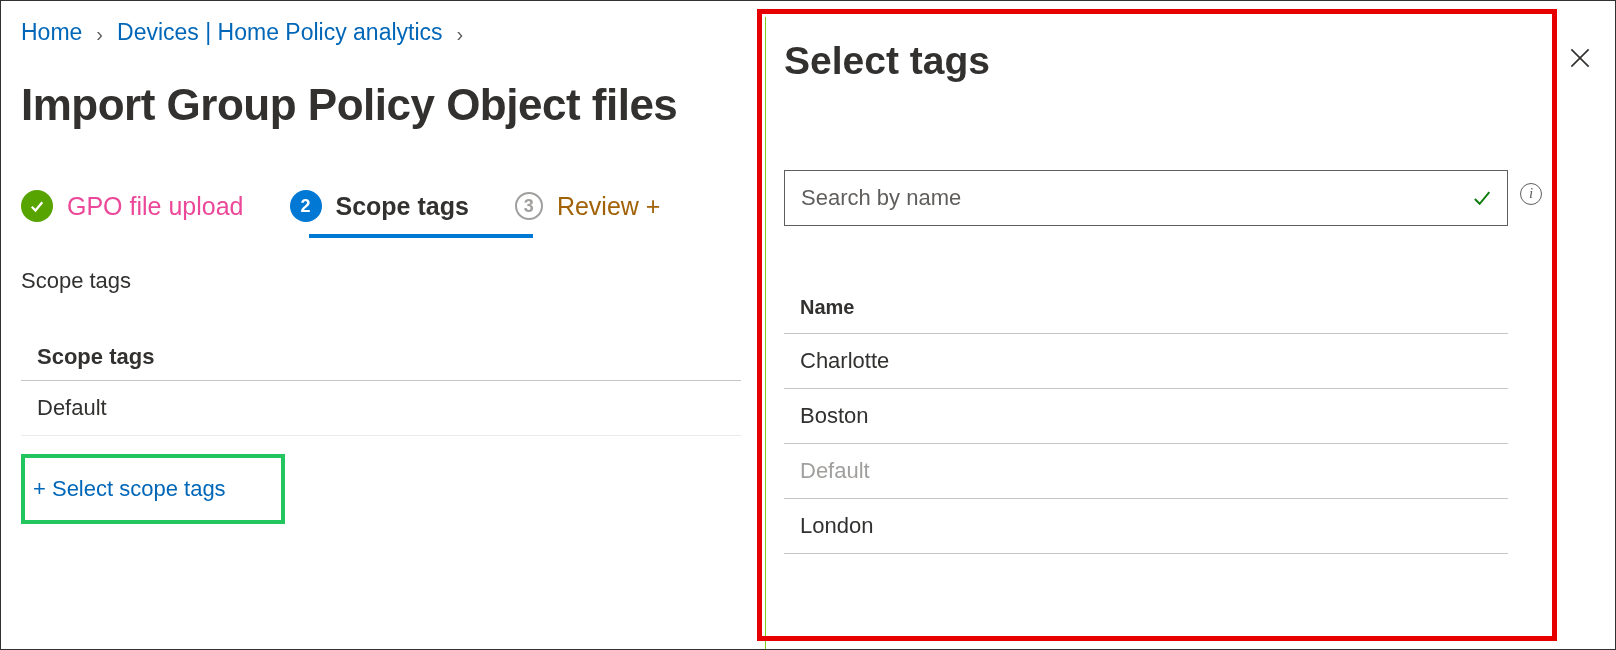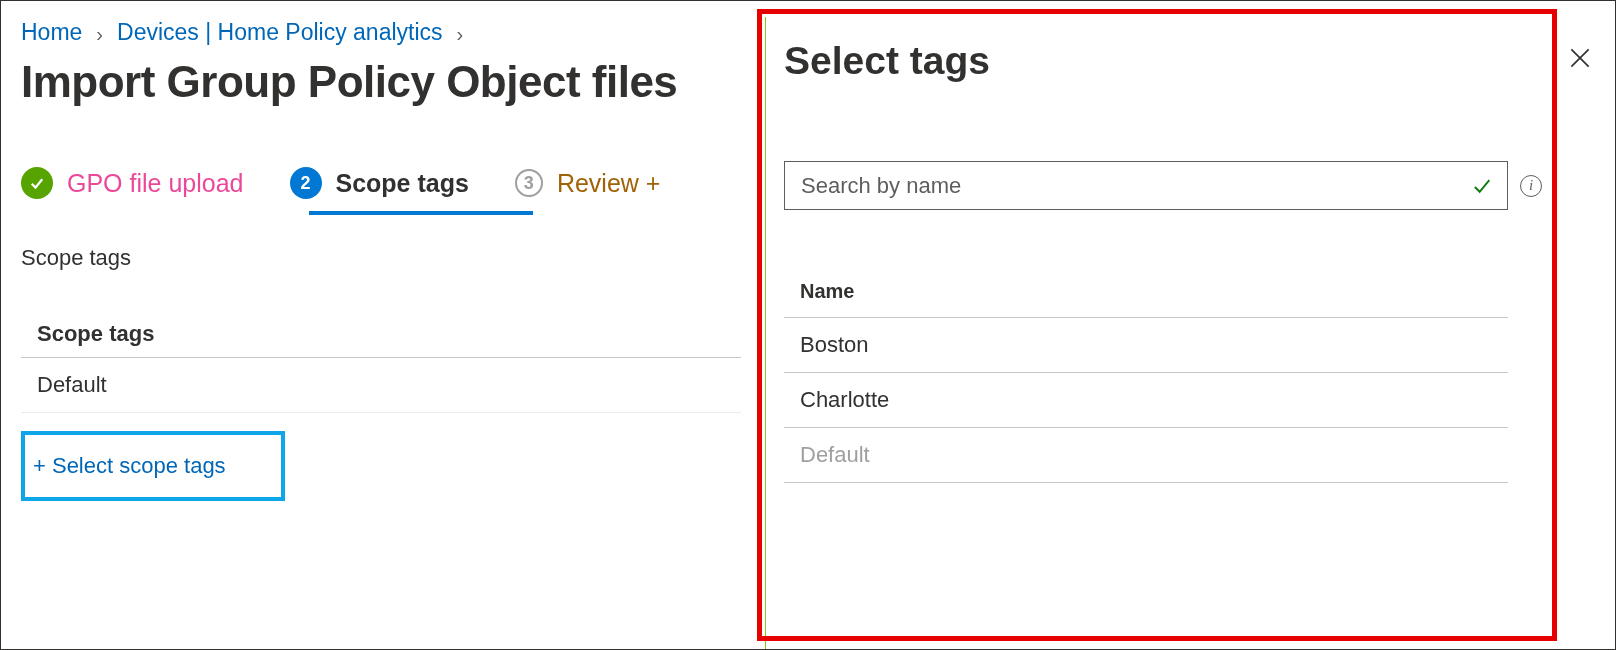--- a/index.html
+++ b/index.html
@@ -4,51 +4,51 @@
 <style>
   * { box-sizing: border-box; }
   html, body { margin:0; padding:0; font-family:"Segoe UI", Arial, sans-serif; color:#323130; }
   body { width:1616px; height:650px; position:relative; border:1px solid #323130; overflow:hidden; }
   a { text-decoration:none; }
 
   .main-panel { position:absolute; left:0; top:0; width:760px; height:100%; padding:18px 20px 20px 20px; }
   .breadcrumb { font-size:23px; color:#0078d4; display:flex; align-items:flex-end; gap:14px; }
   .breadcrumb .sep { color:#605e5c; font-size:20px; }
   .breadcrumb .crumb { color:#0067b8; }
-  h1 { font-size:44px; font-weight:600; margin:11px 0 60px 0; letter-spacing:-0.5px; }
+  h1 { font-size:44px; font-weight:600; margin:34px 0 60px 0; letter-spacing:-0.5px; }
 
   .wizard { display:flex; align-items:center; gap:46px; margin-bottom:12px; }
   .step { display:flex; align-items:center; gap:14px; font-size:25px; }
   .step .circle { width:32px; height:32px; border-radius:50%; display:flex; align-items:center; justify-content:center; font-size:18px; font-weight:600; }
   .step.done .circle { background:#57a300; }
   .step.done .checkmark { stroke:#fff; stroke-width:3; fill:none; }
   .step.done .label { color:#ec4899; }
   .step.active .circle { background:#0078d4; color:#fff; }
   .step.active .label { font-weight:600; color:#323130; }
   .step.upcoming .circle { border:2px solid #a19f9d; color:#a19f9d; width:28px; height:28px; }
   .step.upcoming .label { color:#a16207; }
   .active-underline { height:4px; background:#0078d4; width:224px; margin-left:288px; margin-top:6px; margin-bottom:30px; }
 
   .section-label { font-size:22px; color:#323130; margin-bottom:40px; }
   .col-header { font-size:22px; font-weight:600; padding:10px 16px; border-bottom:1px solid #c8c6c4; }
   .row-val { font-size:22px; padding:14px 16px; border-bottom:1px solid #edebe9; }
 
-  .select-link-box { border:4px solid #0ea5e9; width:264px; margin-top:18px; padding:18px 8px; }
+  .select-link-box { border:4px solid #22c55e; width:264px; margin-top:18px; padding:18px 8px; }
   .select-link { font-size:22px; color:#0067b8; }
 
   
   .flyout-border { position:absolute; left:756px; top:8px; width:800px; height:632px; border:5px solid #e60000; }
   .flyout { position:absolute; left:764px; top:16px; width:852px; height:100%; background:#fff; padding:22px 18px 5px 18px; border-left:1px solid #84cc16; }
   .flyout-header { display:flex; align-items:flex-start; justify-content:space-between; }
   .flyout-title { font-size:39px; font-weight:600; margin:0; }
   .close-btn { cursor:pointer; padding:6px; }
   .close-btn svg { width:26px; height:26px; stroke:#323130; stroke-width:1.5; }
 
   .search-row { display:flex; align-items:center; gap:12px; margin-top:78px; }
-  .search-box { flex:0 0 724px; height:49px; border:1px solid #605e5c; display:flex; align-items:center; padding:0 14px; font-size:22px; justify-content:space-between; }
+  .search-box { flex:0 0 724px; height:56px; border:1px solid #605e5c; display:flex; align-items:center; padding:0 14px; font-size:22px; justify-content:space-between;margin-top:9px; }
   .search-box input { border:none; outline:none; font-size:22px; width:100%; color:#323130; }
   .search-box input::placeholder { color:#605e5c; }
   .valid-check { stroke:#107c10; stroke-width:2; fill:none; }
   .info-icon { width:22px; height:22px; border:1.5px solid #605e5c; border-radius:50%; display:flex; align-items:center; justify-content:center; font-size:15px; color:#605e5c; font-style:italic; font-family:Georgia,serif; }
 
   .tag-list { margin-top:70px; width:724px; }
   .tag-header { font-size:20px; font-weight:600; padding:0 16px 14px 16px; border-bottom:1px solid #c8c6c4; }
   .tag-row { font-size:22px; padding:14px 16px; border-bottom:1px solid #c8c6c4; cursor:pointer; }
   .tag-row.disabled { color:#a19f9d; cursor:default; }
 </style>
@@ -114,19 +114,20 @@
       <input type="text" placeholder="Search by name" style="">
       <svg width="24" height="24" viewBox="0 0 24 24" class="valid-check">
           <polyline points="5,13 10,18 20,6"></polyline>
         </svg>
     </div>
     <div class="info-icon">i</div>
   </div>
 
   <div class="tag-list">
     <div class="tag-header">Name</div>
+    <div class="tag-row">Charlotte</div>
     <div class="tag-row">Boston</div>
-    <div class="tag-row">Charlotte</div>
     <div class="tag-row disabled">Default</div>
+    <div class="tag-row">London</div>
   </div>
 </div>
 
 <div class="flyout-border"></div>
 
 </body></html>

